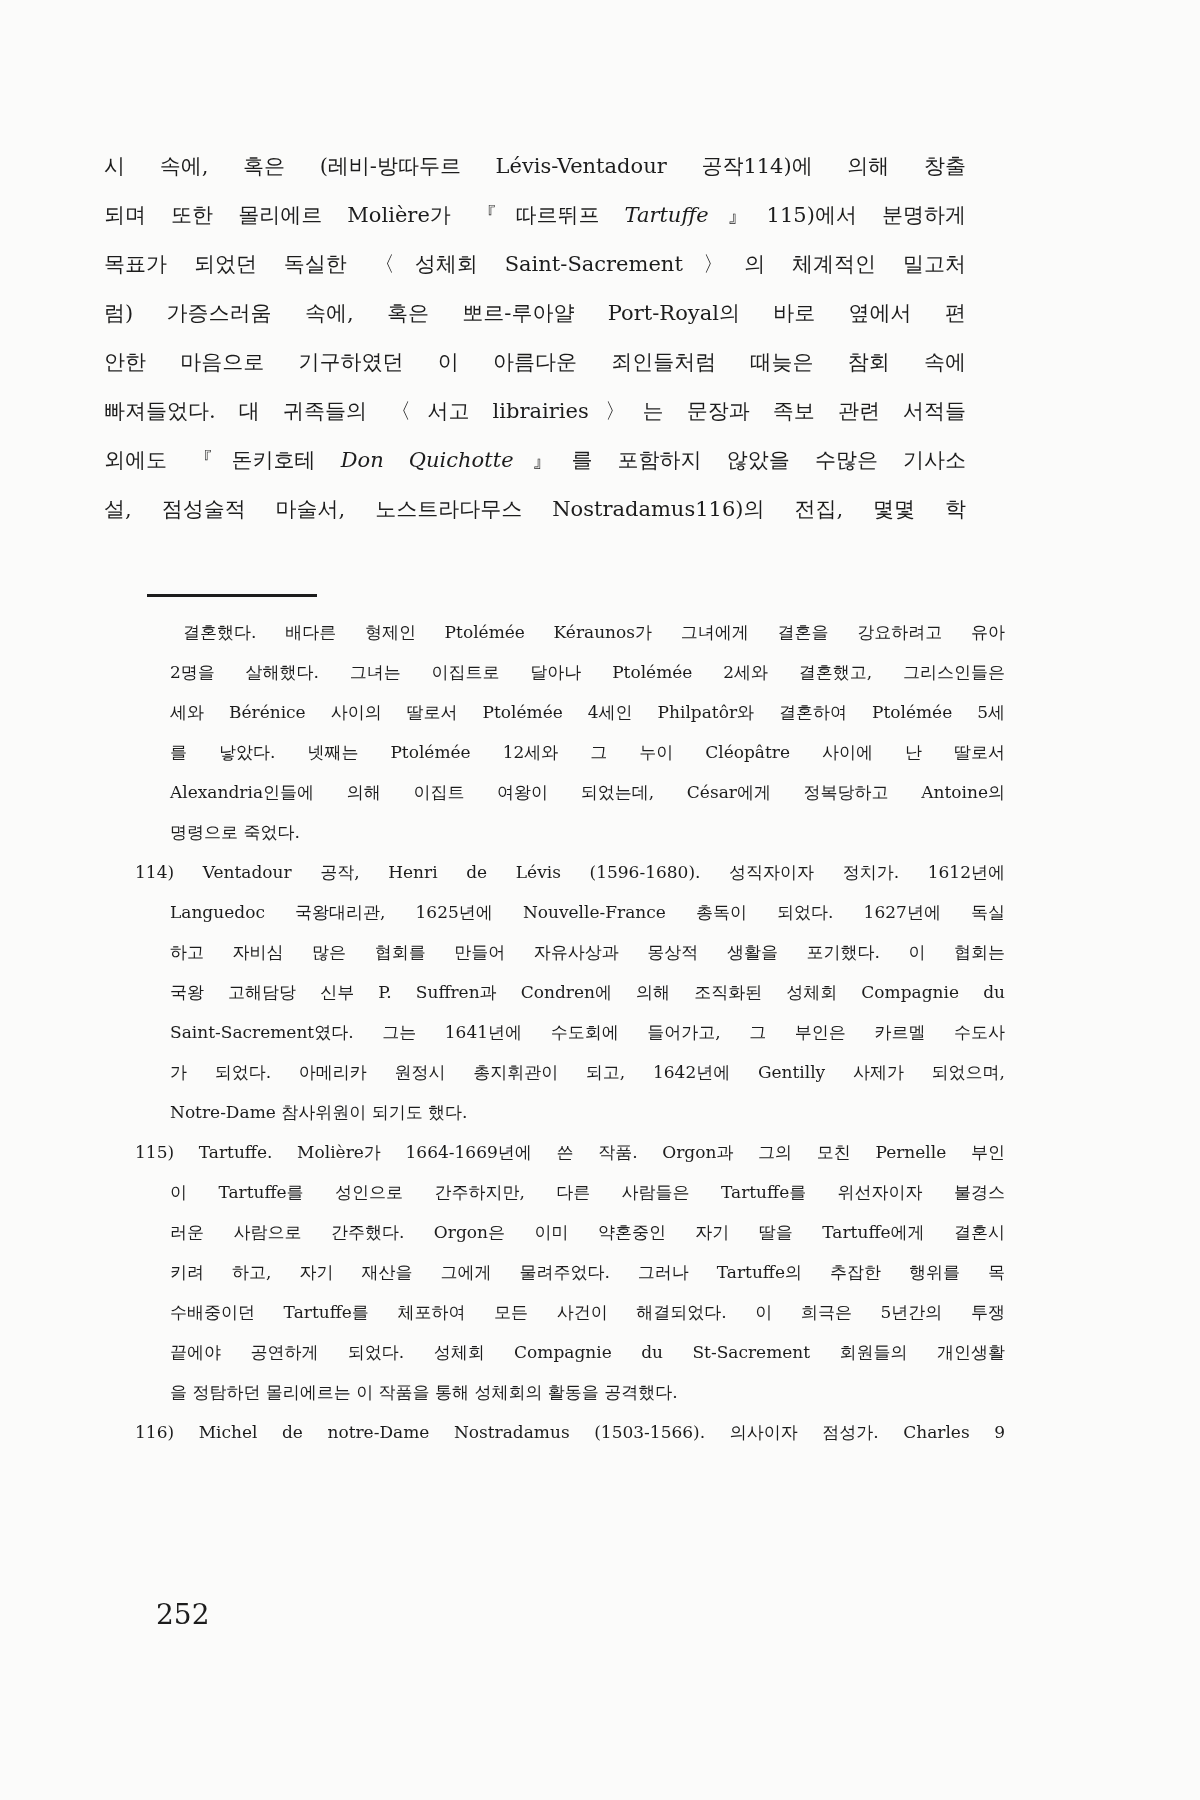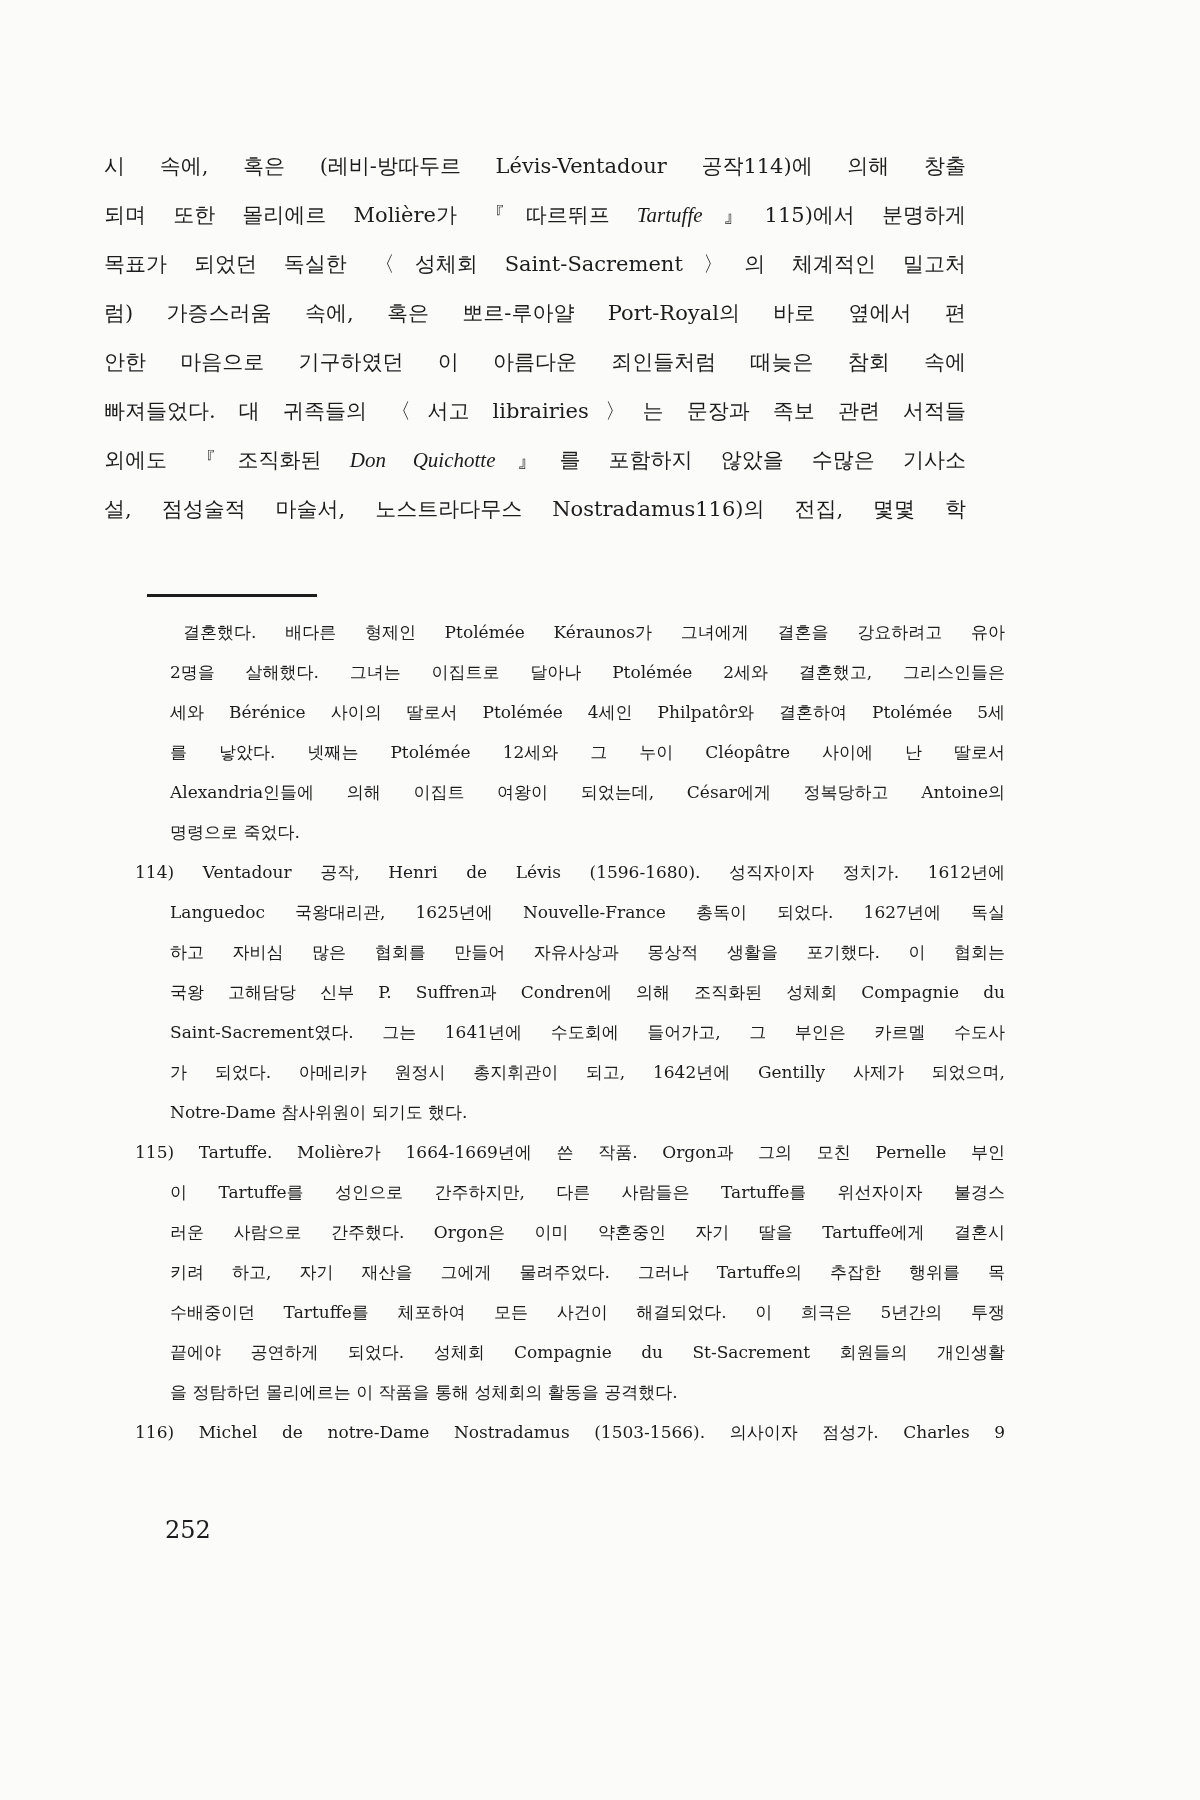--- a/index.html
+++ b/index.html
@@ -19,35 +19,35 @@
   }
   .just { text-align:justify; text-align-last:justify; }
   .fn-rule {
     position:absolute; left:147px; top:594px;
     width:170px; height:0; border-top:3px solid #1c1c1c;
   }
   .footnotes { position:absolute; left:135px; top:612px; width:870px; }
   .fn-line { font-size:17px; line-height:40px; height:40px; }
   .ind { padding-left:35px; }
   .ind-first { padding-left:48px; }
-  .page-number { position:absolute; left:156px; top:1516px; font-size:24px;margin-left:9px; }
-  i { font-style:italic;font-family:Liberation Serif, serif; }
+  .page-number { position:absolute; left:156px; top:1598px; font-size:28px; }
+  i { font-style:italic; }
 </style>
 </head>
 <body>
 
 <div class="page" style="background: rgb(251, 251, 250); color: rgb(28, 28, 28);">
   <div class="main-text" id="main-text">
       <div class="body-line just"><span>시 속에, 혹은 (레비-방따두르 Lévis-Ventadour 공작114)에 의해 창출</span></div>
       <div class="body-line just"><span>되며 또한 몰리에르 Molière가 『따르뛰프 </span><i>Tartuffe</i><span>』115)에서 분명하게</span></div>
       <div class="body-line just"><span>목표가 되었던 독실한 〈성체회 Saint-Sacrement〉의 체계적인 밀고처</span></div>
       <div class="body-line just"><span>럼) 가증스러움 속에, 혹은 뽀르-루아얄 Port-Royal의 바로 옆에서 편</span></div>
       <div class="body-line just"><span>안한 마음으로 기구하였던 이 아름다운 죄인들처럼 때늦은 참회 속에</span></div>
       <div class="body-line just"><span>빠져들었다. 대 귀족들의 〈서고 librairies〉는 문장과 족보 관련 서적들</span></div>
-      <div class="body-line just"><span>외에도 『조직화된 </span><i>Don Quichotte</i><span>』를 포함하지 않았을 수많은 기사소</span></div>
+      <div class="body-line just"><span>외에도 『돈키호테 </span><i>Don Quichotte</i><span>』를 포함하지 않았을 수많은 기사소</span></div>
       <div class="body-line just"><span>설, 점성술적 마술서, 노스트라다무스 Nostradamus116)의 전집, 몇몇 학</span></div>
     </div>
   <div class="fn-rule"></div>
   <div class="footnotes" id="footnotes">
       <div>
         <div class="fn-line just ind-first"><span>결혼했다. 배다른 형제인 Ptolémée Kéraunos가 그녀에게 결혼을 강요하려고 유아</span></div>
         <div class="fn-line just ind"><span>2명을 살해했다. 그녀는 이집트로 달아나 Ptolémée 2세와 결혼했고, 그리스인들은</span></div>
         <div class="fn-line just ind"><span>세와 Bérénice 사이의 딸로서 Ptolémée 4세인 Philpatôr와 결혼하여 Ptolémée 5세</span></div>
         <div class="fn-line just ind"><span>를 낳았다. 넷째는 Ptolémée 12세와 그 누이 Cléopâtre 사이에 난 딸로서</span></div>
         <div class="fn-line just ind"><span>Alexandria인들에 의해 이집트 여왕이 되었는데, César에게 정복당하고 Antoine의</span></div>

